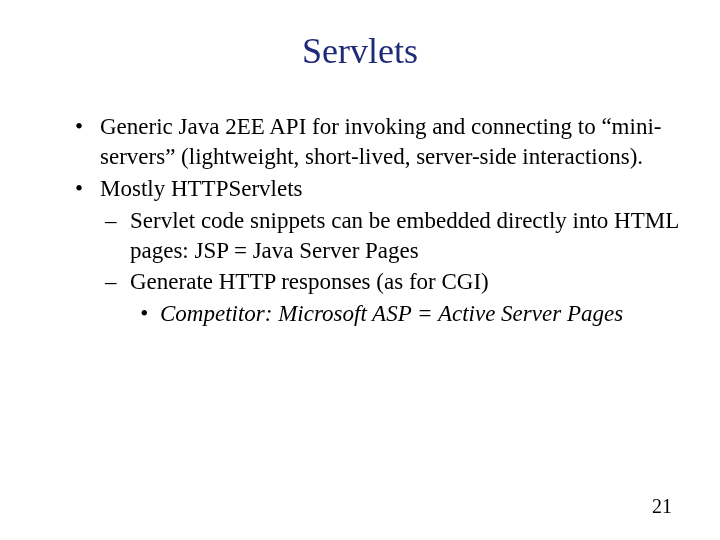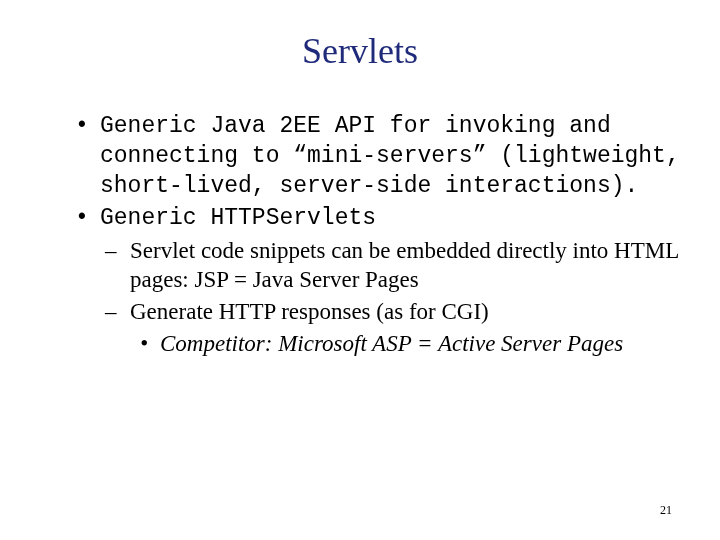--- a/index.html
+++ b/index.html
@@ -32,21 +32,20 @@
     .content {
       font-size: 23px;
       color: #000000;
       line-height: 1.3;
       padding-left: 35px;
     }
     .bullet-l1 {
       position: relative;
       padding-left: 25px;
       margin-bottom: 2px;
-      font-family: Liberation Mono, monospace;
     }
     .bullet-l1::before {
       content: "•";
       position: absolute;
       left: 0;
       top: 0;
     }
     .bullet-l2 {
       position: relative;
       padding-left: 25px;
@@ -69,30 +68,30 @@
     .bullet-l3::before {
       content: "•";
       position: absolute;
       left: 0;
       top: 0;
     }
     .page-number {
       position: absolute;
       bottom: 22px;
       right: 48px;
-      font-size: 12px;
+      font-size: 20px;
       color: #000000;
     }
   </style>
 </head>
 <body>
 
 <div class="slide">
   <h1 class="title">Servlets</h1>
   <div class="content">
     <div class="bullet-l1">Generic Java 2EE API for invoking and connecting to “mini-servers” (lightweight, short-lived, server-side interactions).</div>
-    <div class="bullet-l1">Generic HTTPServlets</div>
+    <div class="bullet-l1">Mostly HTTPServlets</div>
     <div class="bullet-l2">Servlet code snippets can be embedded directly into HTML pages: JSP = Java Server Pages</div>
     <div class="bullet-l2">Generate HTTP responses (as for CGI)</div>
     <div class="bullet-l3">Competitor: Microsoft ASP = Active Server Pages</div>
   </div>
   <div class="page-number">21</div>
 </div>
 
 </body></html>

